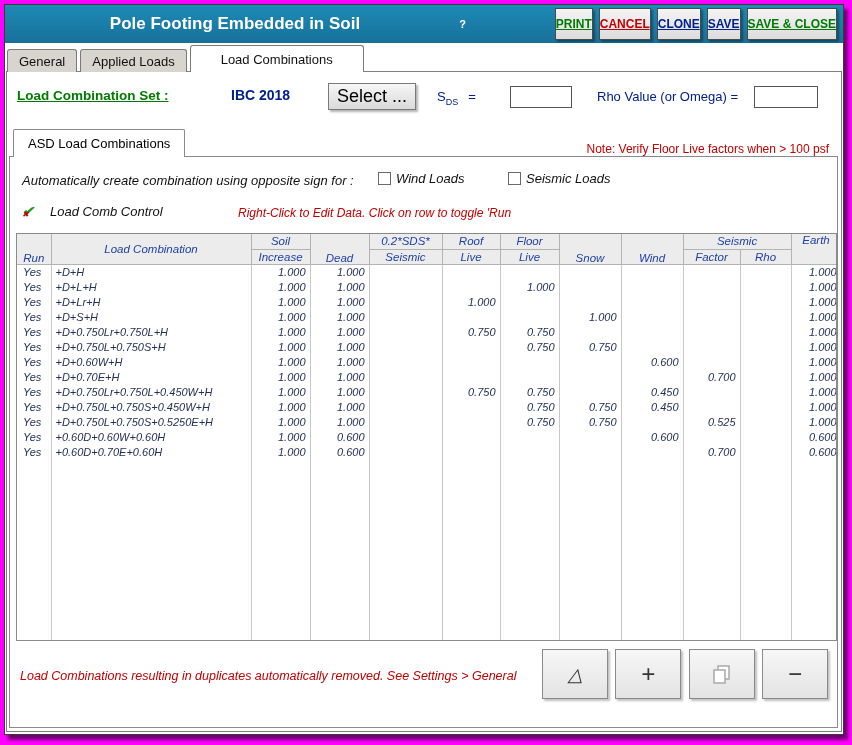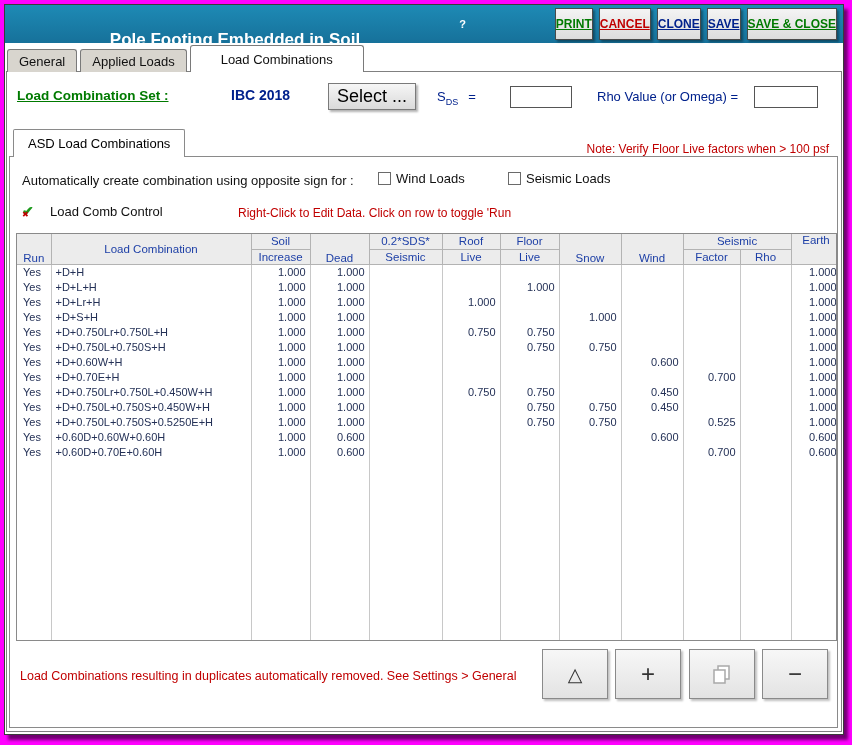--- a/index.html
+++ b/index.html
@@ -8,21 +8,21 @@
 
   .frame { position:relative; width:852px; height:745px; background:#FF00FF; }
   .window { position:absolute; left:4px; top:4px; width:840px; height:731px;
             background:#FFFFFF; border:1px solid #3a3a3a;
             box-shadow:4px 5px 3px rgba(0,0,0,0.55); }
 
   
   .titlebar { position:absolute; left:0; top:0; right:0; height:38px;
               background:linear-gradient(#1E8AB5,#16719A);
               display:flex; align-items:center; }
-  .title-text { position:absolute; left:0; top:16px; width:460px; height:38px;
+  .title-text { position:absolute; left:0; top:0; width:460px; height:38px;
                 display:flex; align-items:center; justify-content:center;
                 color:#FFFFFF; font-weight:bold; font-size:17px; }
   .help-circle { position:absolute; left:449px; top:10px; width:17px; height:17px;
                  border-radius:50%; color:#fff; font-size:11px; font-weight:bold;
                  display:flex; align-items:center; justify-content:center; cursor:pointer; }
   .tb-buttons { position:absolute; right:6px; top:3px; height:32px; display:flex; gap:6px; }
   .tb-btn { height:32px; padding:0 0; background:linear-gradient(#F4F4F4,#DCDCDC);
             border:1px solid #4a4a4a; display:flex; align-items:center; justify-content:center;
             font-weight:bold; font-size:12px; text-decoration:underline; cursor:pointer;
             box-shadow:2px 2px 2px rgba(0,0,0,0.35); white-space:nowrap; }
@@ -55,21 +55,21 @@
   .rho-label { position:absolute; left:590px; top:17px; color:#00218C; font-size:13px; }
   .rho-input { left:747px; top:14px; width:64px; }
 
   
   .asd-tab { position:absolute; left:6px; top:57px; height:28px; padding:12px 14px;
              background:#FFFFFF; border:1px solid #8a8a8a; border-bottom:none;
              border-radius:2px 2px 0 0; display:flex; align-items:center;
              font-size:13px; z-index:4; cursor:pointer; }
   .top-note { position:absolute; right:12px; top:70px; color:#C00000; font-size:12px; }
   .panel { position:absolute; left:2px; right:3px; top:84px; bottom:3px;
-           border:1px solid #8a8a8a; background:#fff; z-index:2; }
+           border:1px solid #8a8a8a; background:#fff; z-index:2;font-style:italic; }
 
   .auto-label { position:absolute; left:12px; top:16px; font-size:13px; color:#111; }
   .chk-group { position:absolute; top:14px; display:flex; align-items:center; gap:5px; cursor:pointer; }
   .chk-wind { left:368px; }
   .chk-seis { left:498px; }
   .checkbox { width:13px; height:13px; background:#fff; border:1px solid #6a6a6a; }
   .chk-label { font-size:13px; color:#111; }
 
   .control-row { position:absolute; left:12px; top:46px; display:flex; align-items:center; gap:8px; }
   .ctl-icon { font-size:14px; position:relative; width:20px; }

